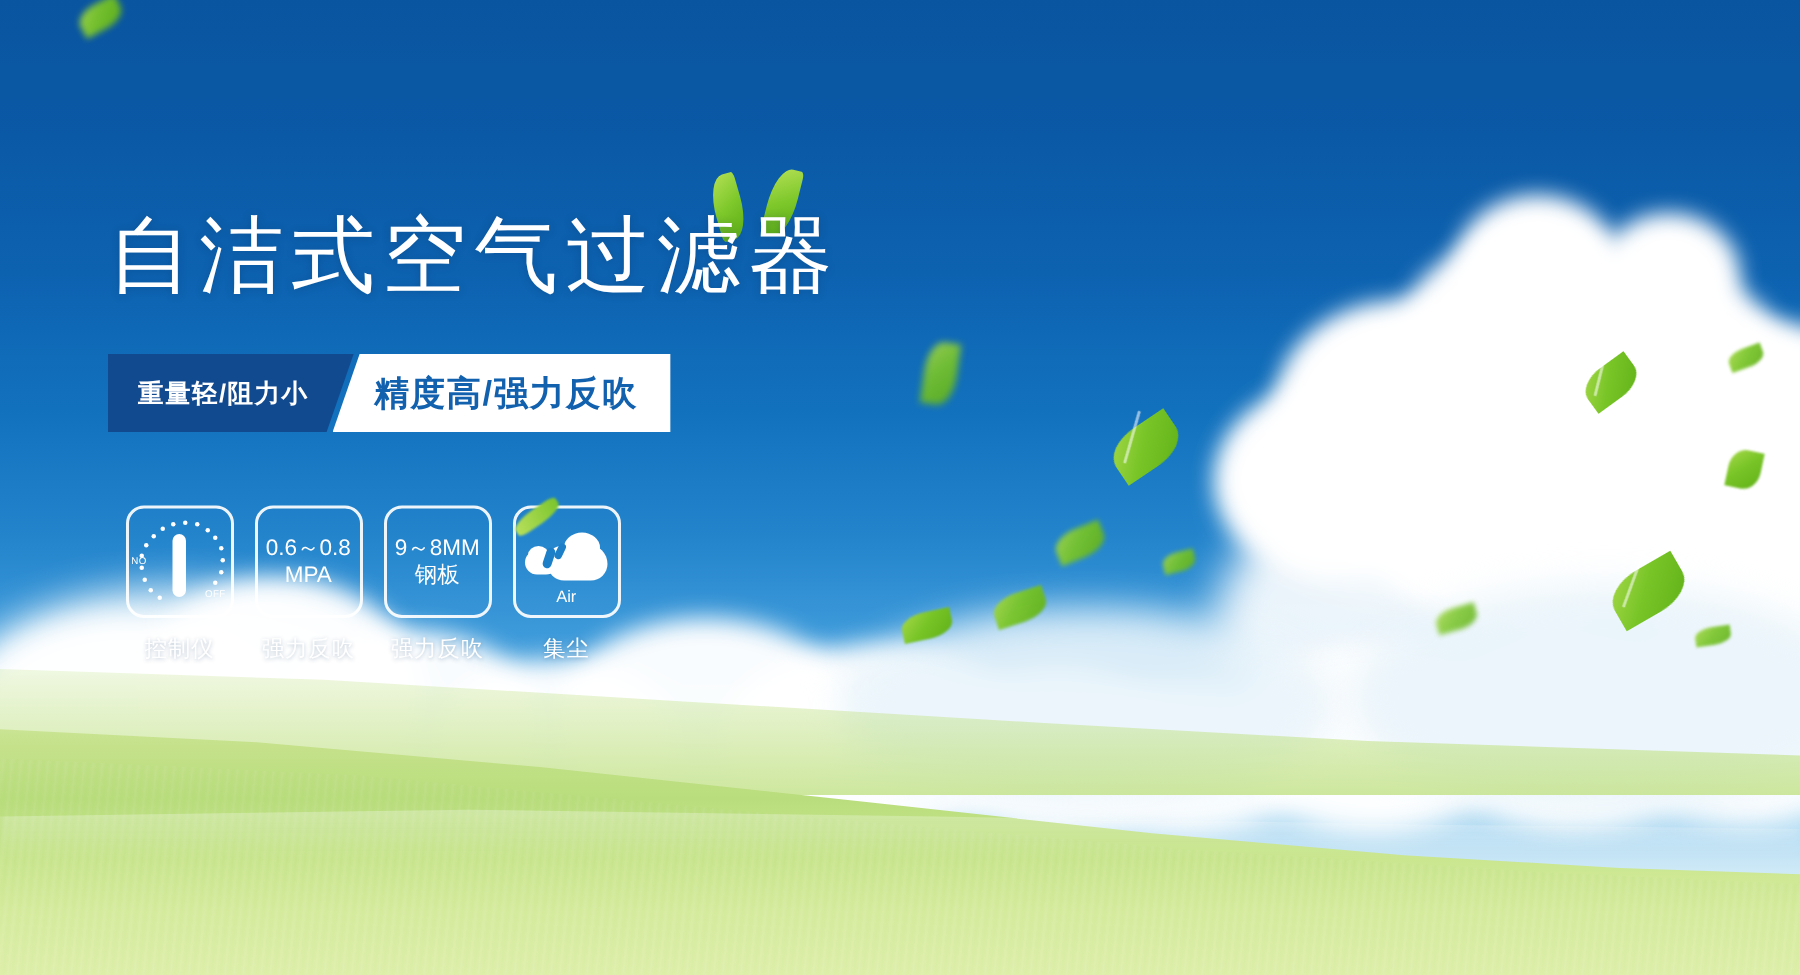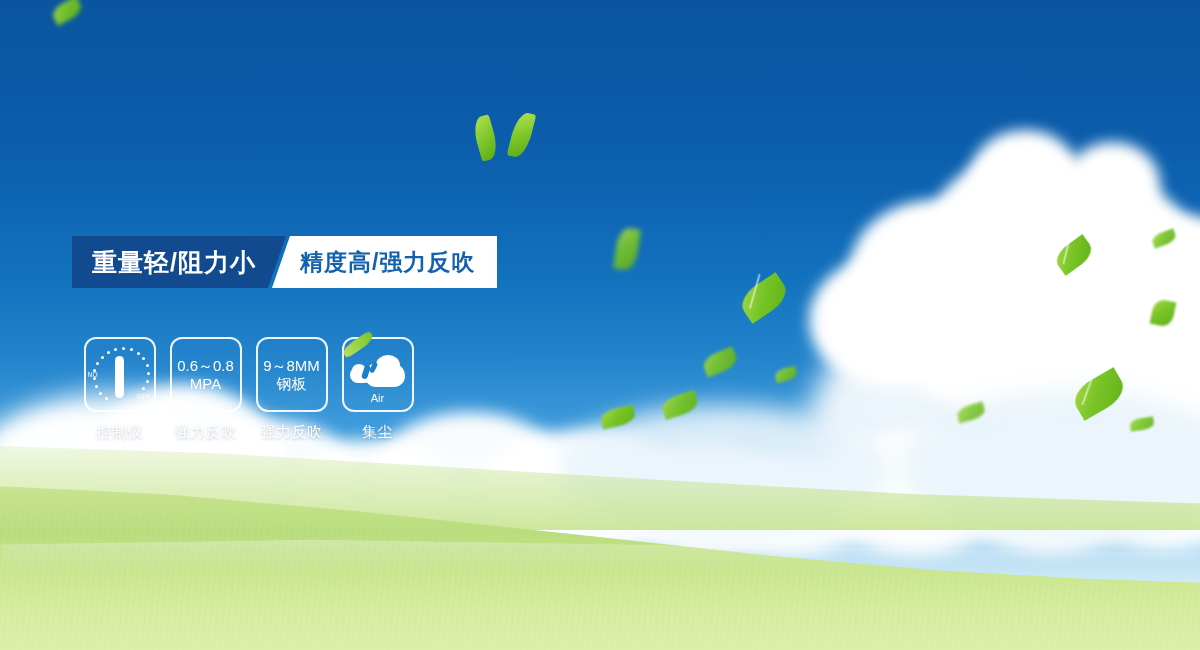--- a/index.html
+++ b/index.html
@@ -97,21 +97,21 @@
     color:#ffffff;font-weight:400;white-space:nowrap;
     text-shadow:0 1px 6px rgba(0,40,90,.25);
   }
 
   .subbar{position:absolute;left:72px;top:236px;height:52px;display:flex;}
   .subbar .seg-blue{
     background:#114a8f;
     color:#ffffff;
     display:flex;align-items:center;
     padding:0 18px 0 20px;
-    font-size:25px;letter-spacing:1px;font-weight:700;
+    font-size:17px;letter-spacing:1px;font-weight:700;
     clip-path: polygon(0 0, 100% 0, calc(100% - 18px) 100%, 0 100%);
     padding-right:30px;
   }
   .subbar .seg-white{
     background:#ffffff;
     color:#1161ae;
     display:flex;align-items:center;
     font-size:23px;letter-spacing:1px;font-weight:700;
     margin-left:-14px;
     padding:0 22px 0 28px;
@@ -255,20 +255,21 @@
       <div class="blade"></div>
     </div>
 
   <div class="sprout" style="left:476px;top:116px;width:19px;height:44px;transform:rotate(-16deg);">
       <div class="blade"></div>
     </div>
   <div class="sprout" style="left:512px;top:112px;width:19px;height:46px;transform:rotate(14deg);">
       <div class="blade"></div>
     </div>
 
+  <div class="headline">自洁式空气过滤器</div>
 
   <div class="subbar">
     <div class="seg-blue">重量轻/阻力小</div>
     <div class="seg-white">精度高/强力反吹</div>
   </div>
 
   <div class="features">
 
     <div class="feat">
       <div class="box">

